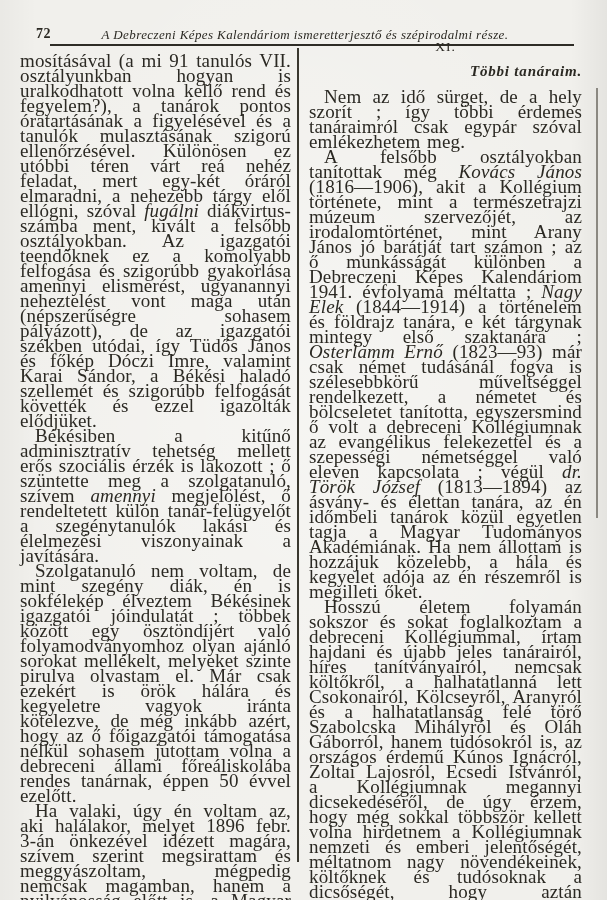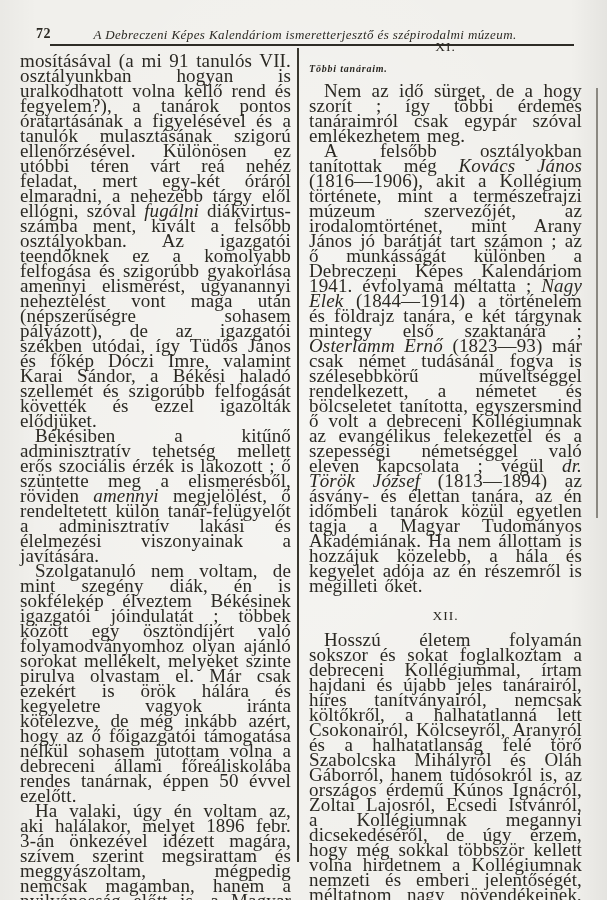--- a/index.html
+++ b/index.html
@@ -47,55 +47,54 @@
     text-align:justify; letter-spacing:0.15px; word-spacing:1.6px;
   }
   .body-par.indent { text-indent:15px; }
   .it { font-style:italic; }
   .section-number {
     text-align:center; font-size:13.5px; letter-spacing:1px;
     margin:3px 0 8px 0;
   }
   .section-number.sec2 { margin-top:15px; }
   .section-title {
-    text-align:left; font-weight:bold; font-style:italic;
-    font-size:10px; letter-spacing:0.8px; margin:0 0 9px 0;font-family:Liberation Serif, serif;
+    text-align:right; font-weight:bold; font-style:italic;
+    font-size:15px; letter-spacing:0.8px; margin:0 0 9px 0;font-family:Liberation Serif, serif;
   }
   .poem {
     margin-top:16px; padding-left:28px;
     font-style:italic; font-size:13.5px; line-height:22px;
     letter-spacing:0.3px;
   }
   .poem-line-right { text-align:right; padding-right:52px; }
 </style>
 </head>
 <body>
 
 <div class="page">
 
   <span class="pagenum">72</span>
-  <span class="running-title">A Debreczeni Képes Kalendáriom ismeretterjesztő és szépirodalmi múzeum.</span>
+  <span class="running-title">A Debreczeni Képes Kalendáriom ismeretterjesztő és szépirodalmi része.</span>
   <div class="header-rule"></div>
   <div class="column-divider"></div>
   <div class="edge-line"></div>
 
   <div class="col col-left">
     <p class="body-par"><span>mosításával (a mi 91 tanulós VII. osztályunkban hogyan is uralkodhatott volna kellő rend és fegyelem?), a tanárok pontos óratartásának a figyelésével és a tanulók mulasztásának szigorú ellenőrzésével. Különösen ez utóbbi téren várt reá nehéz feladat, mert egy-két óráról elmaradni, a nehezebb tárgy elől ellógni, szóval </span><span class="it">fugálni</span><span> diákvirtus-számba ment, kivált a felsőbb osztályokban. Az igazgatói teendőknek ez a komolyabb felfogása és szigorúbb gyakorlása amennyi elismerést, ugyanannyi neheztelést vont maga után (népszerűségre sohasem pályázott), de az igazgatói székben utódai, így Tüdős János és főkép Dóczi Imre, valamint Karai Sándor, a Békési haladó szellemét és szigorúbb felfogását követték és ezzel igazolták elődjüket.</span></p>
-    <p class="body-par indent"><span>Békésiben a kitűnő adminisztratív tehetség mellett erős szociális érzék is lakozott ; ő szüntette meg a elismerésből, röviden </span><span class="it">amennyi</span><span> megjelölést, ő rendeltetett külön tanár-felügyelőt a adminisztratív lakási és élelmezési viszonyainak a javítására.</span></p>
+    <p class="body-par indent"><span>Békésiben a kitűnő adminisztratív tehetség mellett erős szociális érzék is lakozott ; ő szüntette meg a szolgatanuló, szívem </span><span class="it">amennyi</span><span> megjelölést, ő rendeltetett külön tanár-felügyelőt a szegénytanulók lakási és élelmezési viszonyainak a javítására.</span></p>
     <p class="body-par indent"><span>Szolgatanuló nem voltam, de mint szegény diák, én is sokfélekép élveztem Békésinek igazgatói jóindulatát ; többek között egy ösztöndíjért való folyamodványomhoz olyan ajánló sorokat mellékelt, melyeket szinte pirulva olvastam el. Már csak ezekért is örök hálára és kegyeletre vagyok iránta kötelezve, de még inkább azért, hogy az ő főigazgatói támogatása nélkül sohasem jutottam volna a debreceni állami főreáliskolába rendes tanárnak, éppen 50 évvel ezelőtt.</span></p>
     <p class="body-par indent"><span>Ha valaki, úgy én voltam az, aki halálakor, melyet 1896 febr. 3-án önkezével idézett magára, szívem szerint megsirattam és meggyászoltam, mégpedig nemcsak magamban, hanem a nyilvánosság előtt is, a Magyar Pedagogia 1896. évfolyamában. Abból az elismerésből és méltatásból, melyet akkor mintegy halotti koszorút helyeztem a frissen hantolt sírra, nincs okom, hogy most, 46 esztendő elmultával, csak egy betűt is elvegyek. Most is teljes meggyőződéssel vallom, hogy Békési Gyula mint tanár és tankönyvszerző, mint igazgató és főigazgató méltó módon kivette a maga részét a Kollégium régi hírnevének a fenntartásából és új erejének a fellendítéséből.</span></p>
   </div>
 
   <div class="col col-right">
     <div class="section-number">XI.</div>
     <div class="section-title">Többi tanáraim.</div>
-    <p class="body-par indent"><span>Nem az idő sürget, de a hogy szorít ; így többi érdemes tanáraimról csak egypár szóval emlékezhetem meg.</span></p>
+    <p class="body-par indent"><span>Nem az idő sürget, de a hely szorít ; így többi érdemes tanáraimról csak egypár szóval emlékezhetem meg.</span></p>
     <p class="body-par indent"><span>A felsőbb osztályokban tanítottak még </span><span class="it">Kovács János</span><span> (1816—1906), akit a Kollégium története, mint a természetrajzi múzeum szervezőjét, az irodalomtörténet, mint Arany János jó barátját tart számon ; az ő munkásságát különben a Debreczeni Képes Kalendáriom 1941. évfolyama méltatta ; </span><span class="it">Nagy Elek</span><span> (1844—1914) a történelem és földrajz tanára, e két tárgynak mintegy első szaktanára ; </span><span class="it">Osterlamm Ernő</span><span> (1823—93) már csak német tudásánál fogva is szélesebbkörű műveltséggel rendelkezett, a németet és bölcseletet tanította, egyszersmind ő volt a debreceni Kollégiumnak az evangélikus felekezettel és a szepességi németséggel való eleven kapcsolata ; végül </span><span class="it">dr. Török József</span><span> (1813—1894) az ásvány- és élettan tanára, az én időmbeli tanárok közül egyetlen tagja a Magyar Tudományos Akadémiának. Ha nem állottam is hozzájuk közelebb, a hála és kegyelet adója az én részemről is megilleti őket.</span></p>
 
-    <div class="section-number sec2">XII.</div>
     <p class="body-par indent"><span>Hosszú életem folyamán sokszor és sokat foglalkoztam a debreceni Kollégiummal, írtam hajdani és újabb jeles tanárairól, híres tanítványairól, nemcsak költőkről, a halhatatlanná lett Csokonairól, Kölcseyről, Aranyról és a halhatatlanság felé törő Szabolcska Mihályról és Oláh Gáborról, hanem tudósokról is, az országos érdemű Kúnos Ignácról, Zoltai Lajosról, Ecsedi Istvánról, a Kollégiumnak megannyi dicsekedéséről, de úgy érzem, hogy még sokkal többször kellett volna hirdetnem a Kollégiumnak nemzeti és emberi jelentőségét, méltatnom nagy növendékeinek, költőknek és tudósoknak a dicsőségét, hogy aztán Vörösmarty emlékezetes szavaiba fogózva, nyugodt lélekkel mondhassam el :</span></p>
 
     <div class="poem">
       <div class="poem-line">Megfizettem mind, mivel csak</div>
       <div class="poem-line">„Kollégium, jó anyám !</div>
     </div>
   </div>
 
 </div>
 

